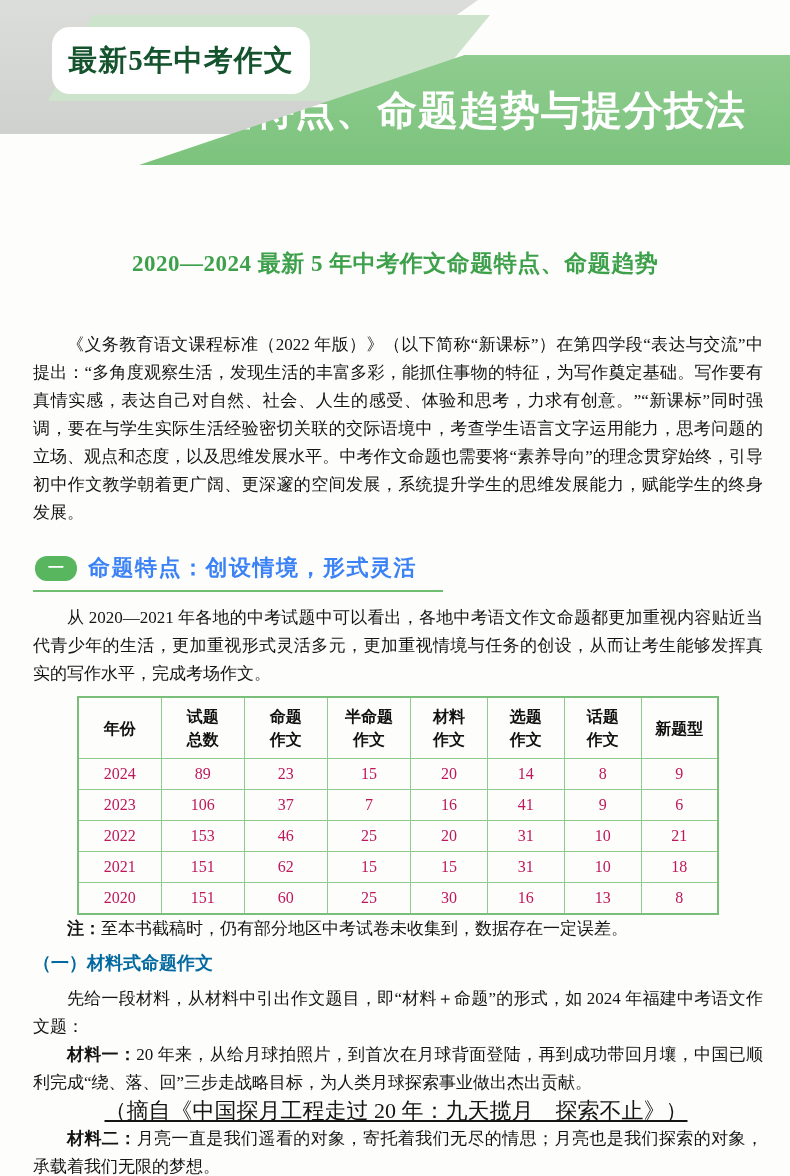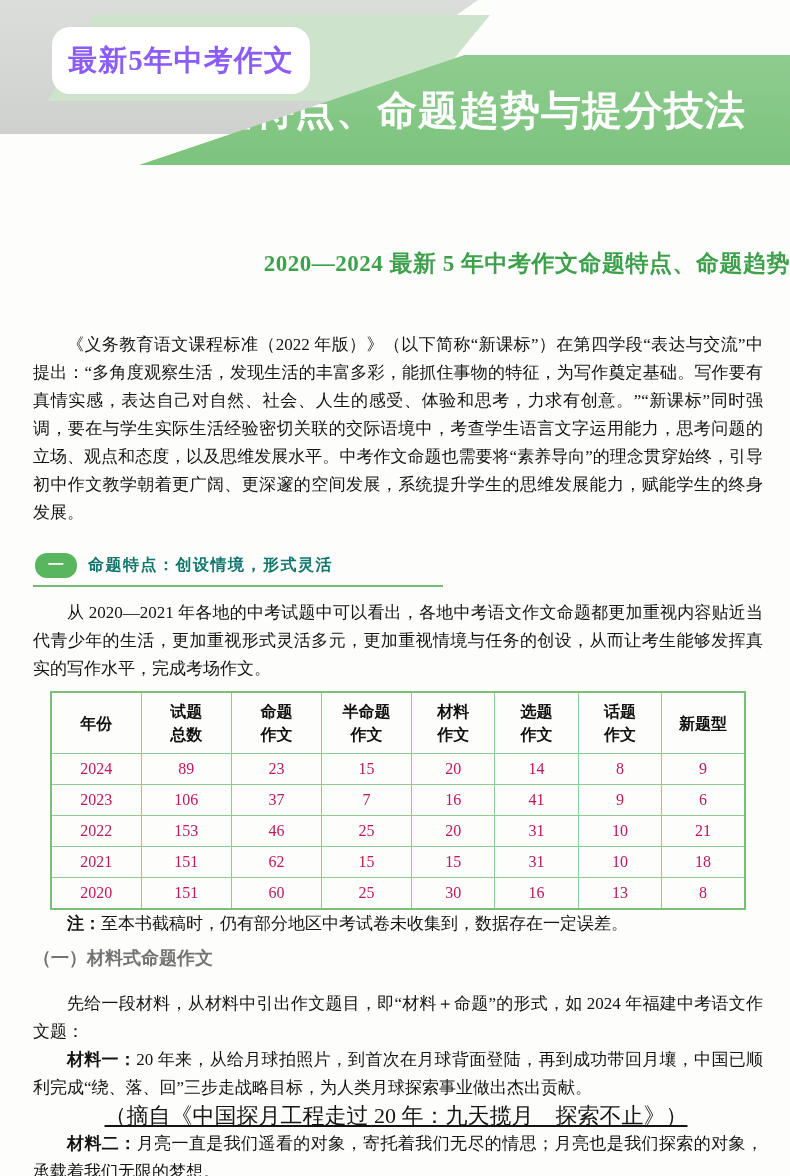--- a/index.html
+++ b/index.html
@@ -23,37 +23,37 @@
   }
   .pale-band {
     position: absolute; top: 15px; left: 48px; width: 442px; height: 86px;
     background: #cde3cb;
     clip-path: polygon(10% 0, 100% 0, 84% 100%, 0 100%);
   }
   .title-pill {
     position: absolute; top: 27px; left: 52px; width: 258px; height: 67px;
     background: #ffffff; border-radius: 18px;
     display: flex; align-items: center; justify-content: center;
-    font-weight: bold; font-size: 29px; letter-spacing: 1px; color: #8b5cf6;
+    font-weight: bold; font-size: 29px; letter-spacing: 1px; color: #14532d;
   }
   .banner {
     position: absolute; top: 55px; left: 0; width: 790px; height: 110px;
     background: linear-gradient(180deg, #8fcc8f 0%, #7cc37d 100%);
     clip-path: polygon(58.8% 0, 100% 0, 100% 100%, 17.6% 100%);
     display: flex; align-items: center;
     padding-left: 172px;
     color: #ffffff; font-family: "Liberation Sans", "DejaVu Sans", sans-serif;
     font-weight: bold; font-size: 40px; letter-spacing: 1px;
     white-space: nowrap;
   }
 
   
   h1.main-title {
     margin-top: 58px;
-    text-align: right;
+    text-align: center;
     color: #3da04b;
     font-size: 23px; font-weight: bold; letter-spacing: .5px;
   }
 
   
   .content { padding: 0 27px 0 33px; }
   p.body-text {
     font-size: 17px; line-height: 28px; text-align: justify;
     text-indent: 2em;
   }
@@ -66,50 +66,50 @@
     display: flex; align-items: center; gap: 11px;
     border-bottom: 2px solid #6fbe6f; padding: 2px 0 7px 2px;
   }
   .sec-badge {
     background: #58b75e; color: #fff; border-radius: 12px;
     font-family: "Liberation Sans", "DejaVu Sans", sans-serif;
     font-weight: bold; font-size: 16px; line-height: 22px;
     padding: 1px 13px 2px; flex: 0 0 auto;
   }
   .sec-title {
-    color: #0f766e; font-family: "Liberation Sans", "DejaVu Sans", sans-serif;
-    font-weight: bold; font-size: 16px; letter-spacing: 1.5px;
+    color: #3b82f6; font-family: "Liberation Sans", "DejaVu Sans", sans-serif;
+    font-weight: bold; font-size: 22px; letter-spacing: 1.5px;
   }
   .para-after-head { margin-top: 12px; }
 
   
   table.stats {
-    width: 696px; margin: 8px auto 0;
+    width: 642px; margin: 8px auto 0;
     border-collapse: collapse; table-layout: fixed;
     border: 2px solid #79bf79;
   }
   table.stats th, table.stats td {
     border: 1px solid #8fca8f; text-align: center; vertical-align: middle;
   }
   table.stats th {
     font-family: "Liberation Sans", "DejaVu Sans", sans-serif;
     font-weight: bold; font-size: 16px; line-height: 23px;
     padding: 7px 0; white-space: pre-line; color: #111;
   }
   table.stats td { height: 31px; font-size: 16px; color: #be185d; }
   col.c-year { width: 13.2%; } col.c-w { width: 13.2%; }
   col.c-n { width: 12.2%; } col.c-last { width: 12.2%; }
 
   .note-line { margin-top: 0; }
   .sub-title {
     margin-top: 8px;
-    color: #737373; font-family: "Liberation Sans", "DejaVu Sans", sans-serif;
+    color: #0369a1; font-family: "Liberation Sans", "DejaVu Sans", sans-serif;
     font-weight: bold; font-size: 18px;
   }
-  .sub-intro { margin-top: 20px; }
+  .sub-intro { margin-top: 10px; }
   .source-line {
     font-size: 22px; line-height: 28px; text-align: center; padding-right: 4px; text-decoration: underline;
   }
 </style>
 </head>
 <body>
 
 <header class="page-header">
   <div class="gray-shape"></div>
   <div class="pale-band"></div>

